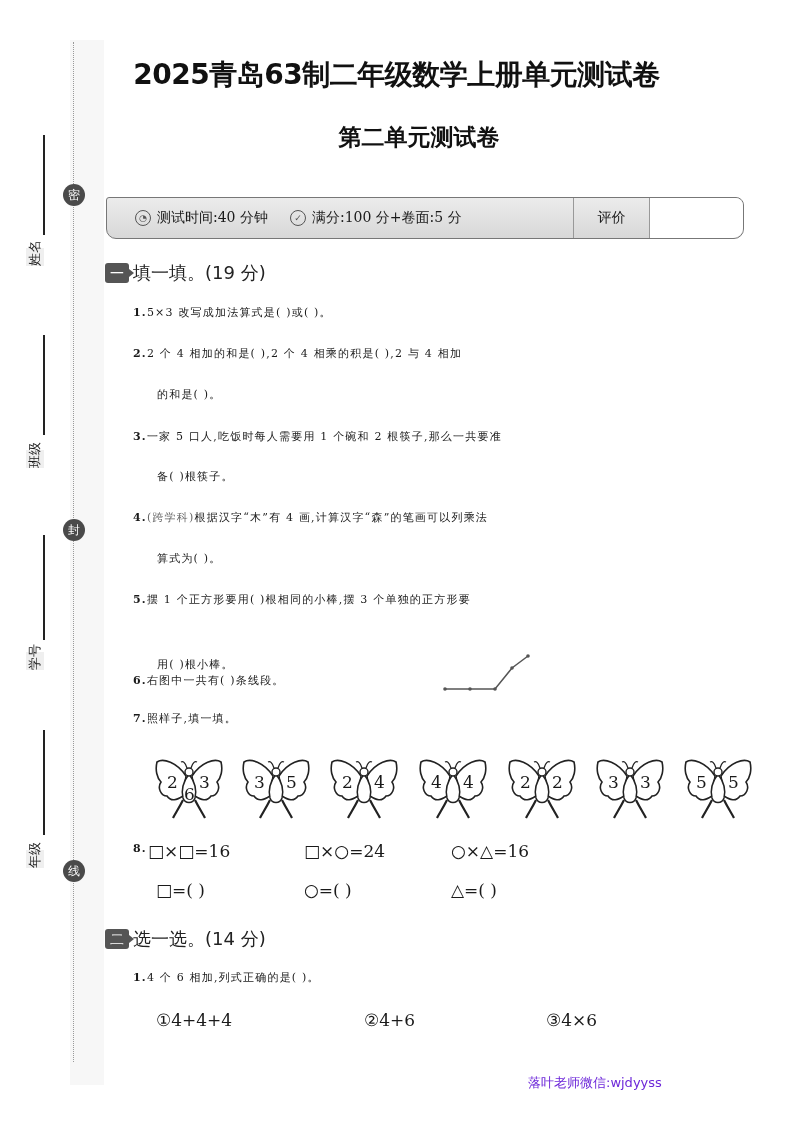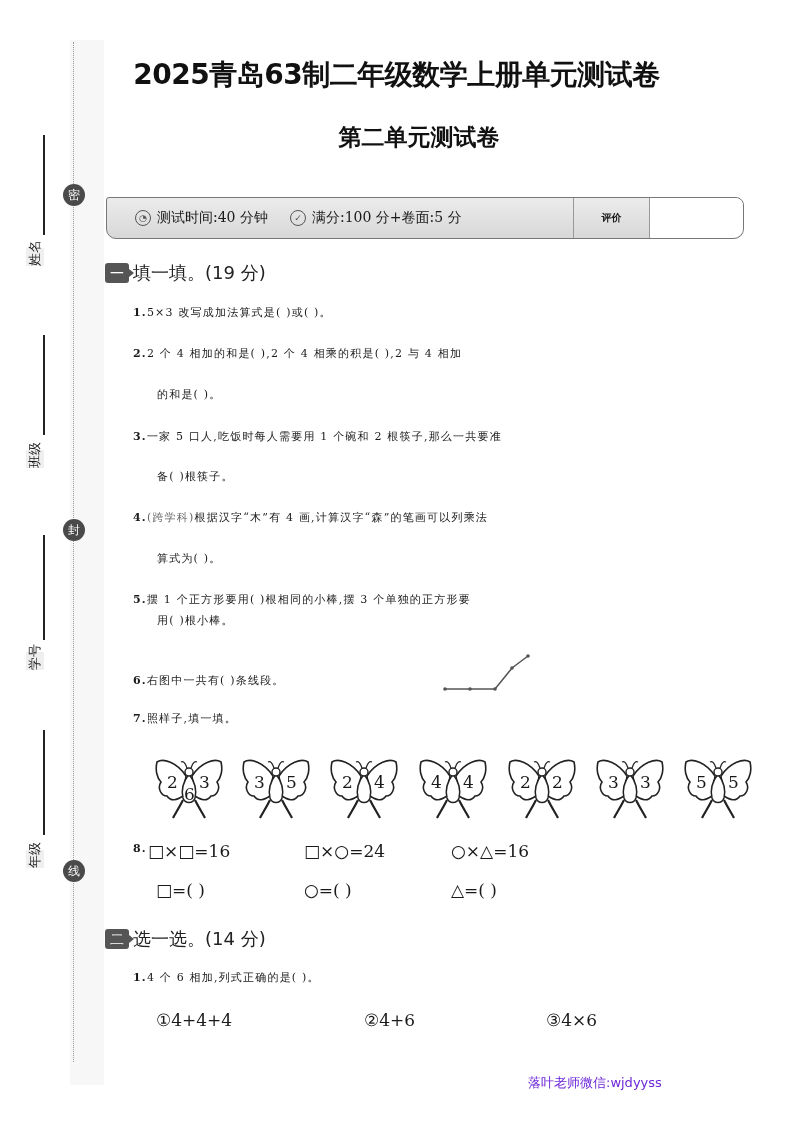--- a/index.html
+++ b/index.html
@@ -14,21 +14,21 @@
                 transform:rotate(-90deg); white-space:nowrap; background:#efefef; text-align:center; line-height:18px; }
   .title { position:absolute; left:0; width:793px; top:56px; text-align:center; font-family:"DejaVu Sans", sans-serif;
            font-size:28px; font-weight:bold; letter-spacing:-0.5px; color:#111; }
   .subtitle { position:absolute; left:0; width:838px; top:122px; text-align:center; font-family:"DejaVu Sans", sans-serif;
               font-size:23px; font-weight:bold; color:#111; }
   .infobox { position:absolute; left:106px; top:197px; width:638px; height:42px; border:1.5px solid #777; border-radius:3px 8px 10px 10px;
              background:linear-gradient(#ececec,#d8d8d8); display:flex; box-sizing:border-box; }
   .infobox .main { flex:1; display:flex; align-items:center; padding-left:28px; font-size:14px; }
   .infobox .icon { display:inline-block; width:14px; height:14px; border:1.2px solid #555; border-radius:50%; margin-right:6px; position:relative; font-size:9px; line-height:14px; text-align:center; color:#555; }
   .infobox .gap { width:22px; }
-  .infobox .evalcell { width:75px; border-left:1px solid #999; display:flex; align-items:center; justify-content:center; font-family:"DejaVu Sans", sans-serif; font-weight:bold; font-size:10px; }
+  .infobox .evalcell { width:75px; border-left:1px solid #999; display:flex; align-items:center; justify-content:center; font-family:"DejaVu Sans", sans-serif; font-weight:normal; font-size:14px; }
   .infobox .blank { width:93px; border-left:1px solid #999; background:#fff; border-radius:0 8px 10px 0; }
   .section { position:absolute; left:105px; font-family:"DejaVu Sans", sans-serif; font-size:18px; display:flex; align-items:center; color:#222; }
   .badge { display:inline-block; width:24px; height:20px; background:#555; color:#fff; border-radius:3px; font-size:14px; line-height:20px; text-align:center; margin-right:4px; position:relative; }
   .badge:after { content:""; position:absolute; right:-5px; top:6px; border-left:5px solid #555; border-top:4px solid transparent; border-bottom:4px solid transparent; }
   .q { position:absolute; left:133px; font-size:11px; letter-spacing:1.2px; white-space:nowrap; }
   .q .num { font-weight:bold; font-family:"DejaVu Serif", serif; }
   .q .tag { color:#666;text-align:right; }
   .fig { position:absolute; }
   .bfly { position:absolute; top:752px; width:72px; height:70px; }
   .watermark { position:absolute; left:528px; top:1074px; font-size:13px; color:#6d28d9; font-family:"DejaVu Sans", sans-serif; }
@@ -87,21 +87,21 @@
 <div class="q" style="top:469px;left:157px">备(    )根筷子。</div>
 
 <div class="q" style="top:510px">
   <span class="num">4.</span><span class="tag">(跨学科)</span><span>根据汉字“木”有 4 画,计算汉字“森”的笔画可以列乘法</span>
 </div>
 <div class="q" style="top:551px;left:157px">算式为(            )。</div>
 
 <div class="q" style="top:592px">
   <span class="num">5.</span><span>摆 1 个正方形要用(    )根相同的小棒,摆 3 个单独的正方形要</span>
 </div>
-<div class="q" style="top:613px;left:157px">用(    )根小棒。</div>
+<div class="q" style="top:657px;left:157px">用(    )根小棒。</div>
 
 <div class="q" style="top:673px">
   <span class="num">6.</span><span>右图中一共有(    )条线段。</span>
 </div>
 <svg class="fig" style="left:440px;top:650px" width="100" height="45">
   <polyline points="5,39 30,39 55,39 72,18 88,6" fill="none" stroke="#555" stroke-width="1.5"></polyline>
   <circle cx="5" cy="39" r="1.8" fill="#555"></circle>
     <circle cx="30" cy="39" r="1.8" fill="#555"></circle>
   <circle cx="55" cy="39" r="1.8" fill="#555"></circle>
     <circle cx="72" cy="18" r="1.8" fill="#555"></circle>

